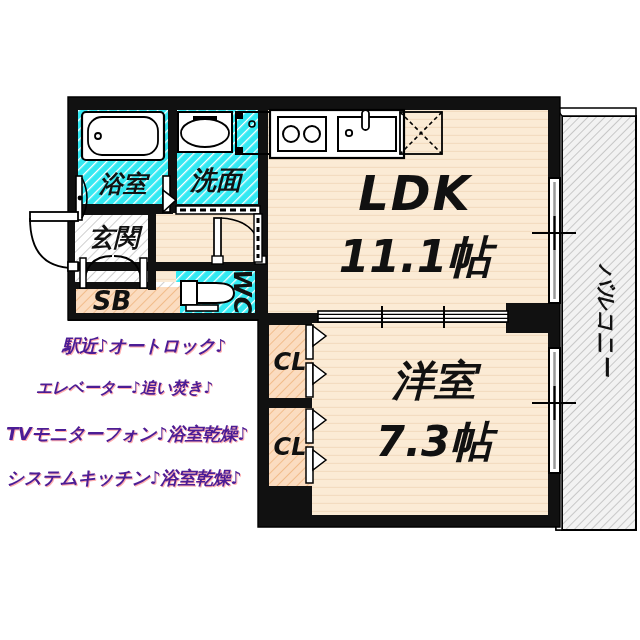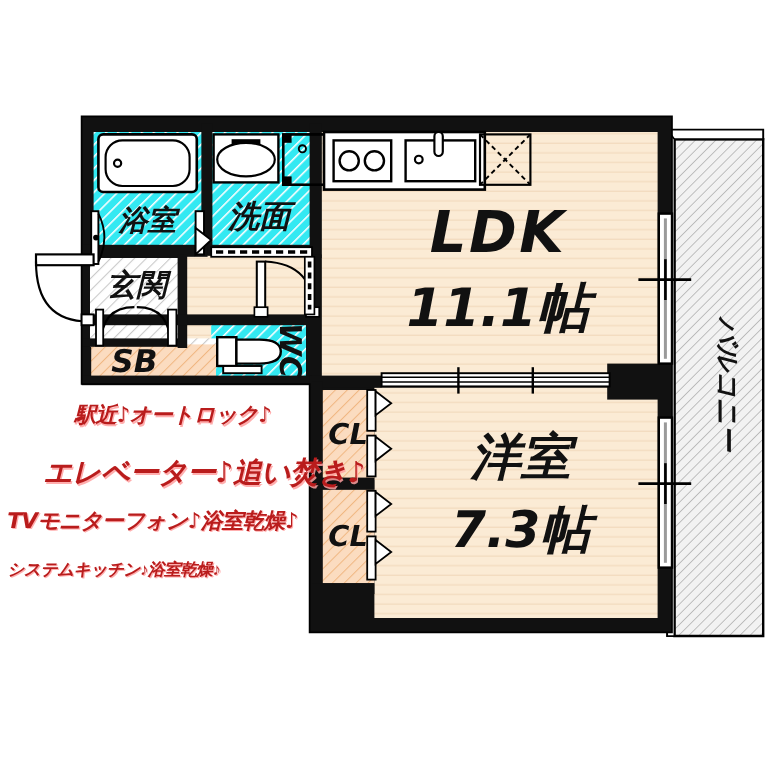--- a/index.html
+++ b/index.html
@@ -19,21 +19,21 @@
     height: 640px;
     background: #ffffff;
   }
   #plan-svg {
     position: absolute;
     left: 0;
     top: 0;
   }
   .feat-line {
     position: absolute;
-    color: #b91c1c;
+    color: #4c1d95;
     font-family: "DejaVu Sans", sans-serif;
     font-weight: bold;
     font-style: italic;
     white-space: nowrap;
     letter-spacing: -0.5px;
     text-shadow: 1px 1px 0 rgba(255,160,160,0.85);
   }
 </style>
 </head>
 <body>
@@ -287,20 +287,20 @@
       <text x="290" y="370" font-size="24" font-style="italic" text-anchor="middle">CL</text>
 
       <text x="290" y="455" font-size="24" font-style="italic" text-anchor="middle">CL</text>
 
       <text x="599" y="320" font-size="22" font-style="italic" text-anchor="middle" transform="rotate(90 599 320)">バルコニー</text>
     </g>
   </svg>
 
   <div class="feat-line" style="left:62px; top:334px; font-size:18px;">駅近♪オートロック♪</div>
 
-  <div class="feat-line" style="left:36px; top:378px; font-size:24px;">エレベーター♪追い焚き♪</div>
+  <div class="feat-line" style="left:36px; top:378px; font-size:16px;">エレベーター♪追い焚き♪</div>
 
   <div class="feat-line" style="left:6px; top:422px; font-size:18px;">TVモニターフォン♪浴室乾燥♪</div>
 
-  <div class="feat-line" style="left:6px; top:466px; font-size:14px;font-family:Liberation Serif, serif;">システムキッチン♪浴室乾燥♪</div>
+  <div class="feat-line" style="left:6px; top:466px; font-size:18px;">システムキッチン♪浴室乾燥♪</div>
 
 
 </div>
 
 </body></html>

